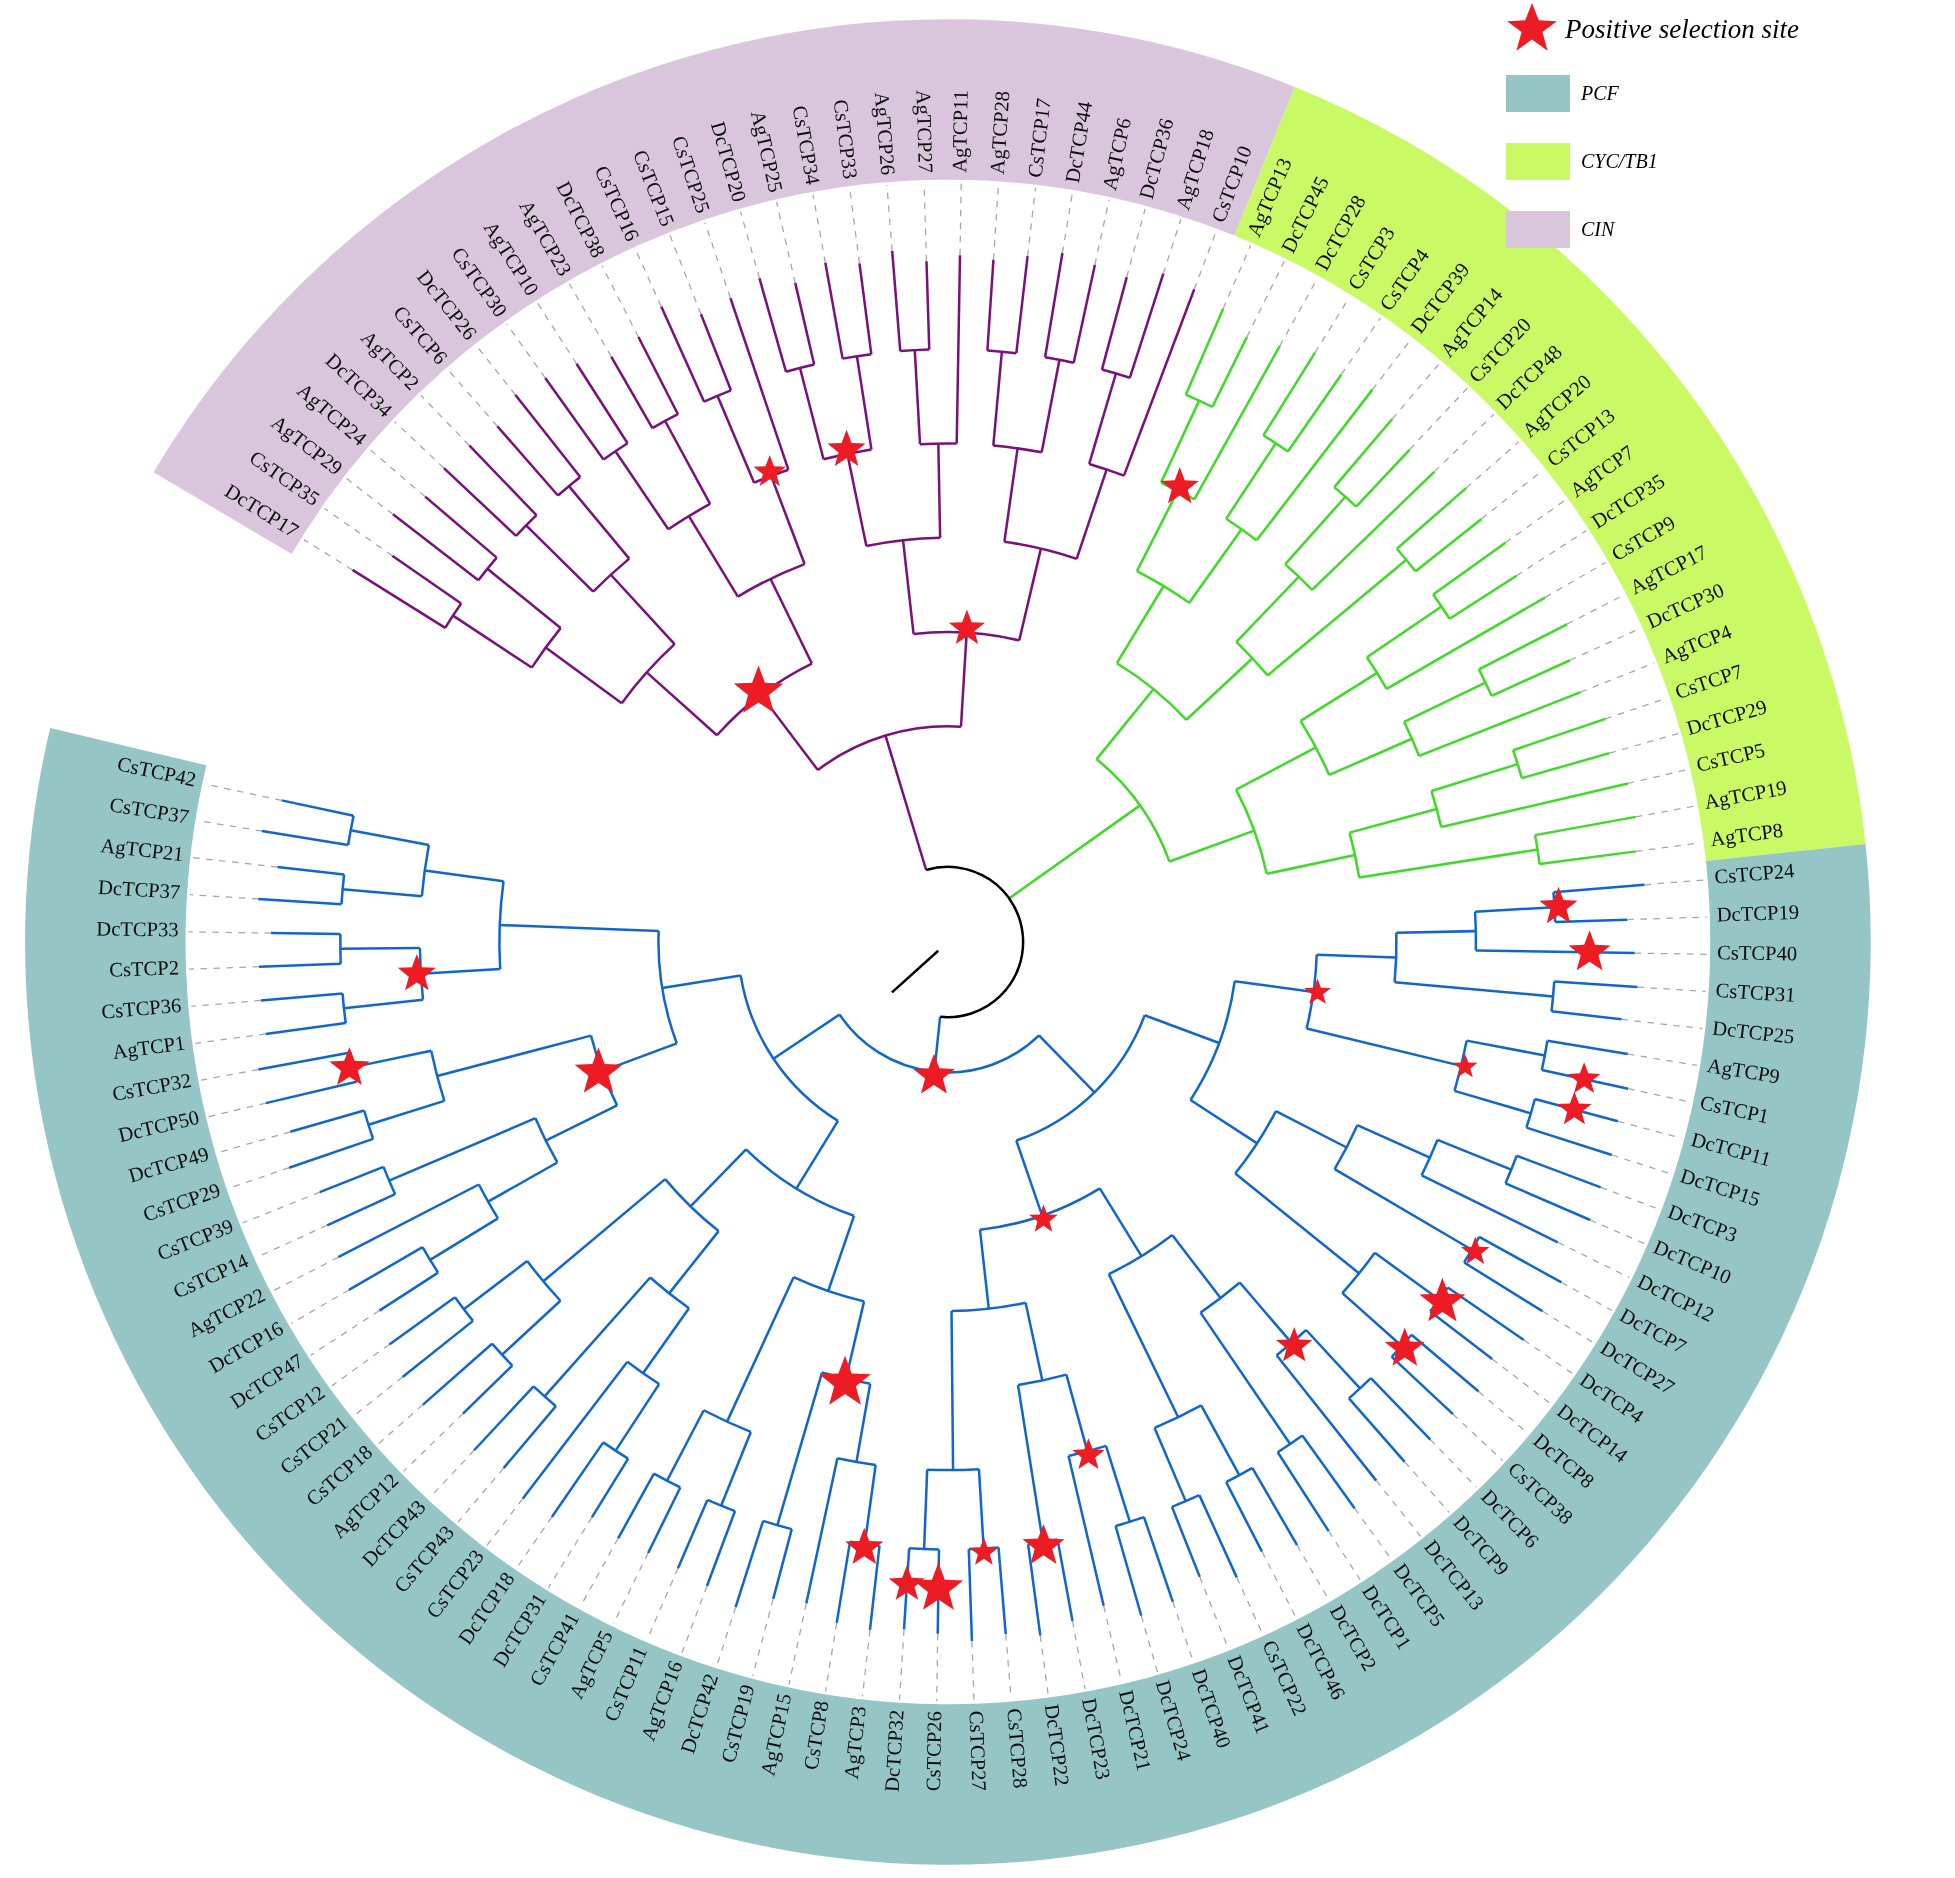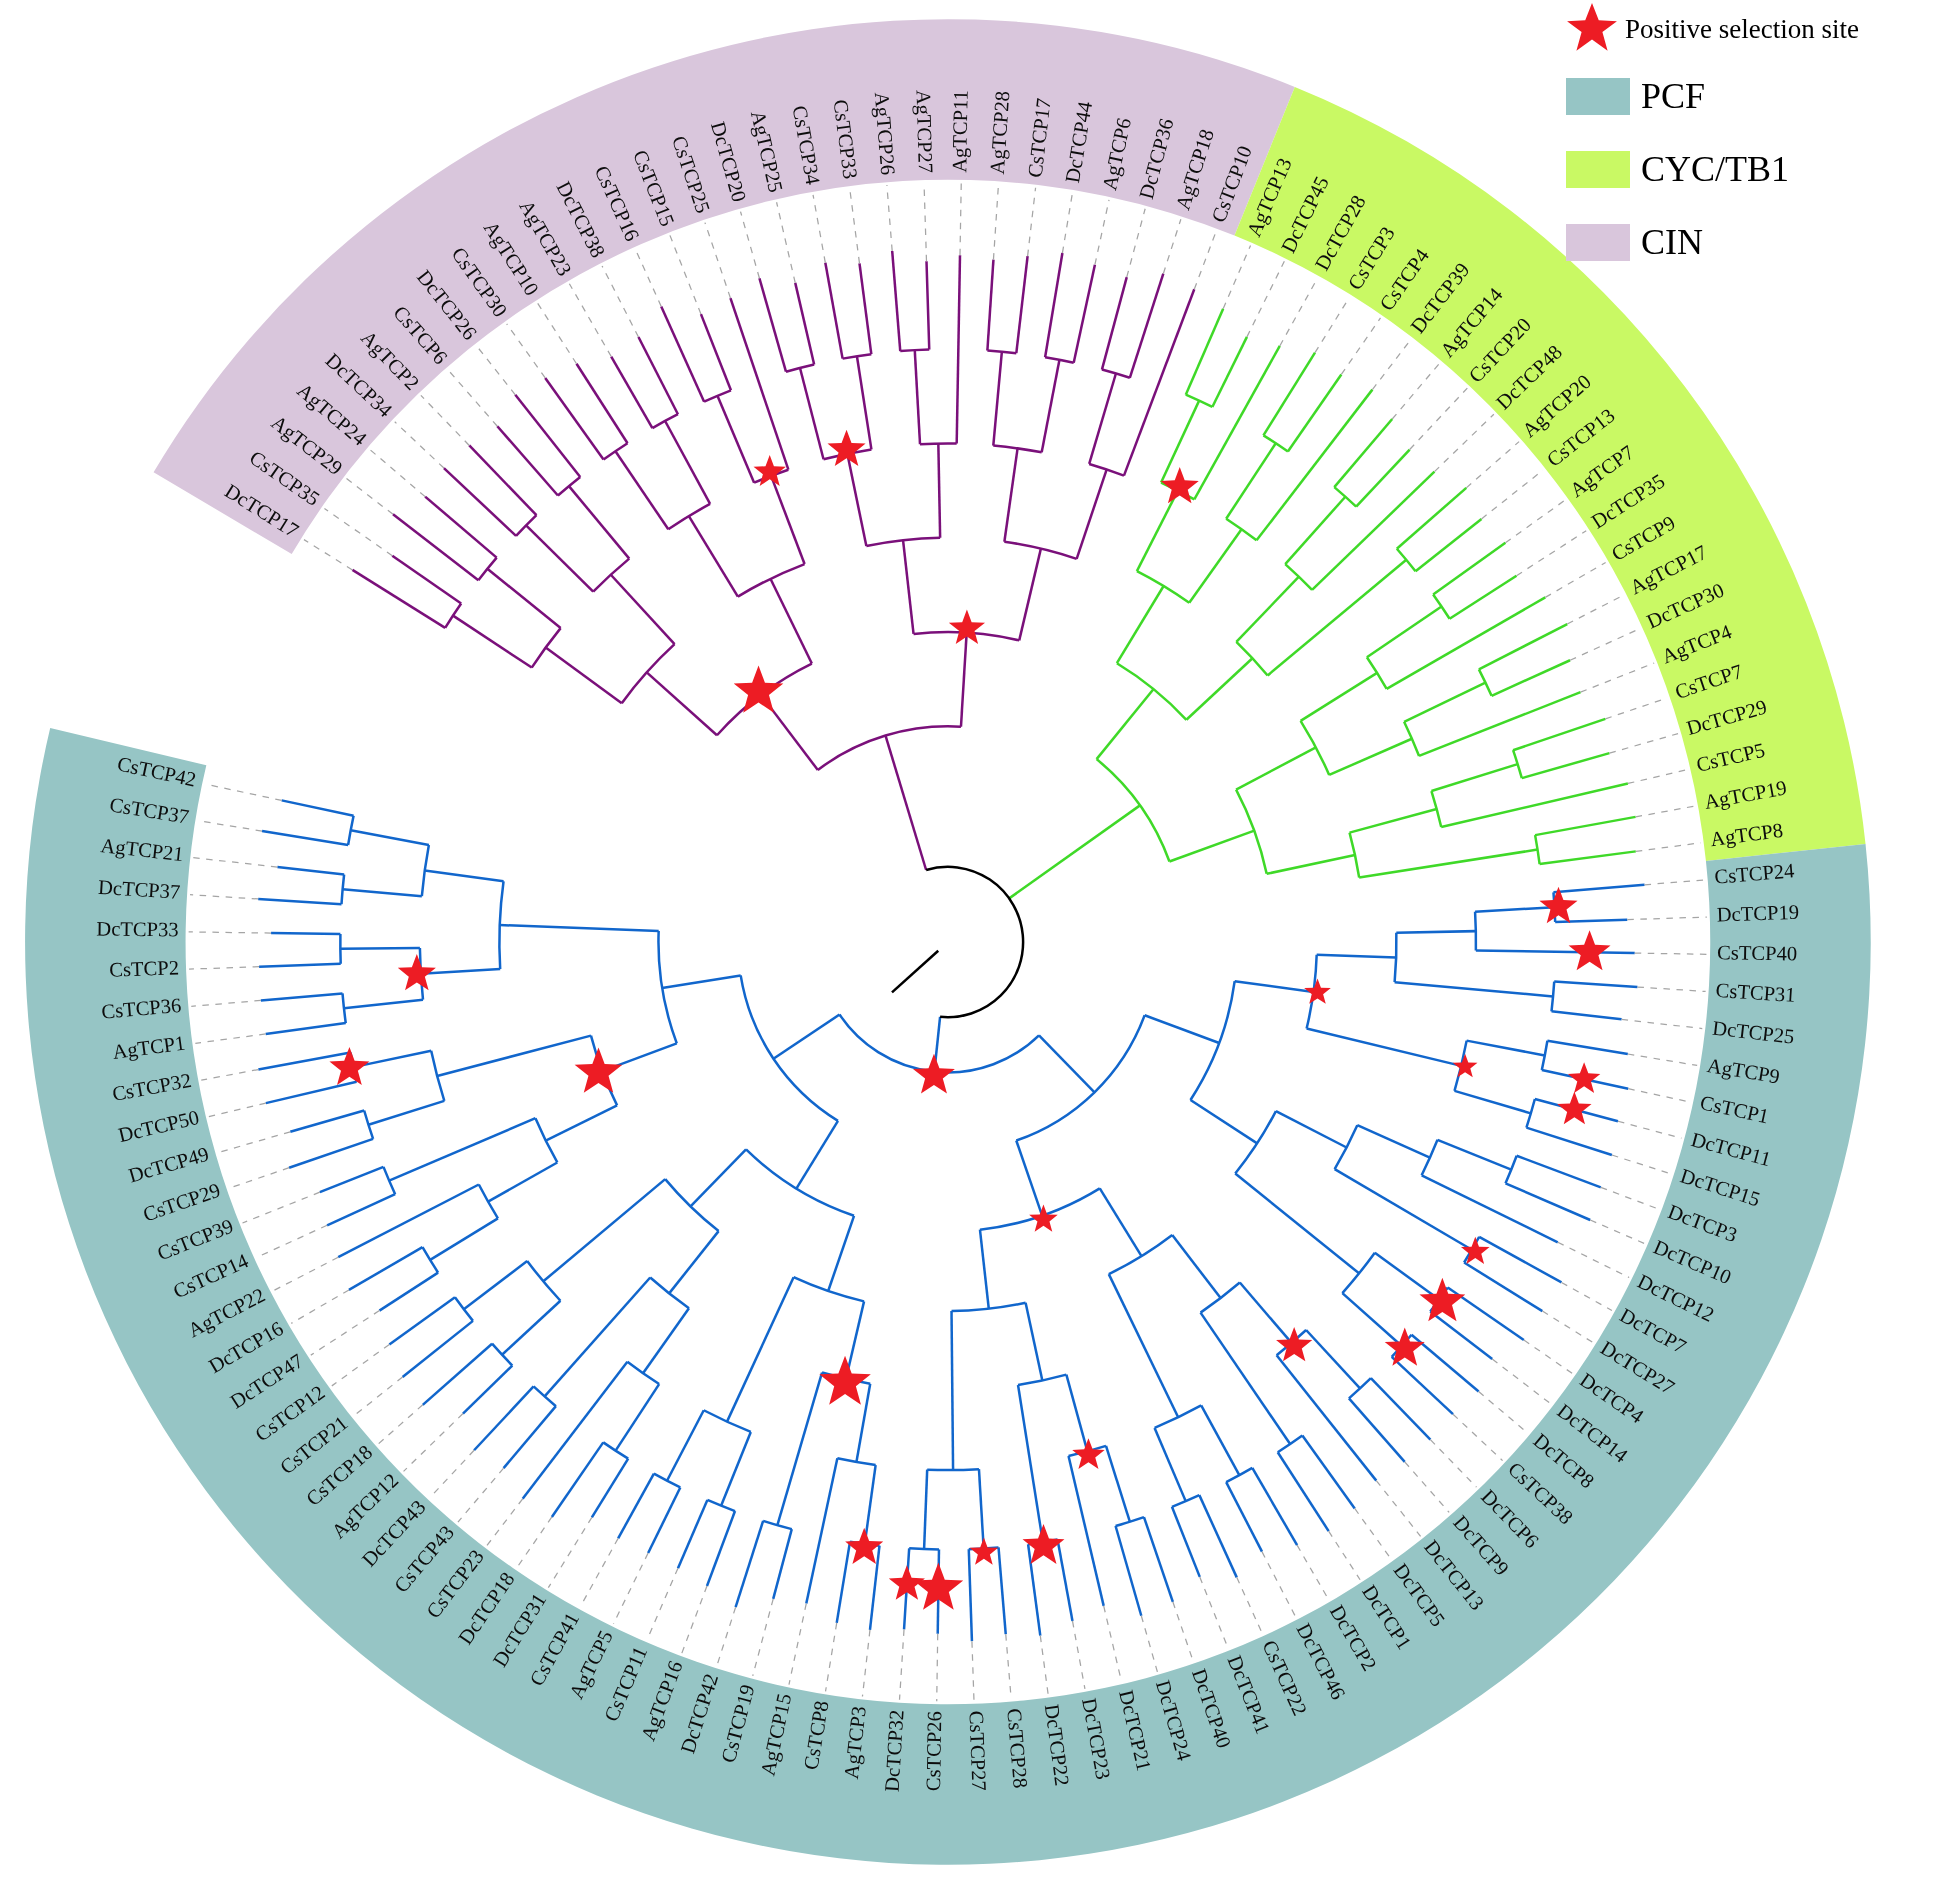--- a/index.html
+++ b/index.html
@@ -1,26 +1,26 @@
 <!DOCTYPE html>
 <html style="font-size:8px"><head>
 <meta charset="utf-8">
 <style>
   html,body{margin:0;padding:0;background:#ffffff;}
   body{width:1955px;height:1878px;font-family:"Liberation Serif","DejaVu Serif",serif;}
   .stage{position:relative;width:1955px;height:1878px;overflow:hidden;background:#fff;}
   #tree-svg{position:absolute;left:0;top:0;}
-  .legend{position:absolute;left:1566px;top:3px;}
+  .legend{position:absolute;left:1506px;top:3px;font-style:italic;}
   .lrow{display:flex;align-items:center;margin-bottom:31px;}
   .lrow.star-row{margin-bottom:20px;}
   .star-shape{display:inline-block;width:52px;height:52px;background:#ed1c24;margin-right:7px;
     clip-path:polygon(50% 0%,63% 33%,98% 35%,70% 56%,80% 92%,50% 70%,20% 92%,30% 56%,2% 35%,37% 33%);}
   .swatch{display:inline-block;width:64px;height:37px;margin-right:11px;}
   .ltext{font-size:27px;color:#000;}
-  .ltext.big{font-size:36px;}
+  .ltext.big{font-size:20px;}
 </style>
 </head>
 <body>
 
 <div class="stage">
   <svg id="tree-svg" viewBox="0 0 3898 3744" width="1955" height="1878">
       <g>
         <path d="M306.2,941.5 A1840,1840 0 0 1 2581.7,173.0 L2461.4,469.5 A1520,1520 0 0 0 581.6,1104.4 Z" fill="#d9c6dc"></path>
         <path d="M2581.7,173.0 A1840,1840 0 0 1 3719.6,1682.5 L3401.4,1716.5 A1520,1520 0 0 0 2461.4,469.5 Z" fill="#c9f964"></path>
         <path d="M3719.6,1682.5 A1840,1840 0 1 1 100.1,1451.4 L411.4,1525.6 A1520,1520 0 1 0 3401.4,1716.5 Z" fill="#96c5c5"></path>

